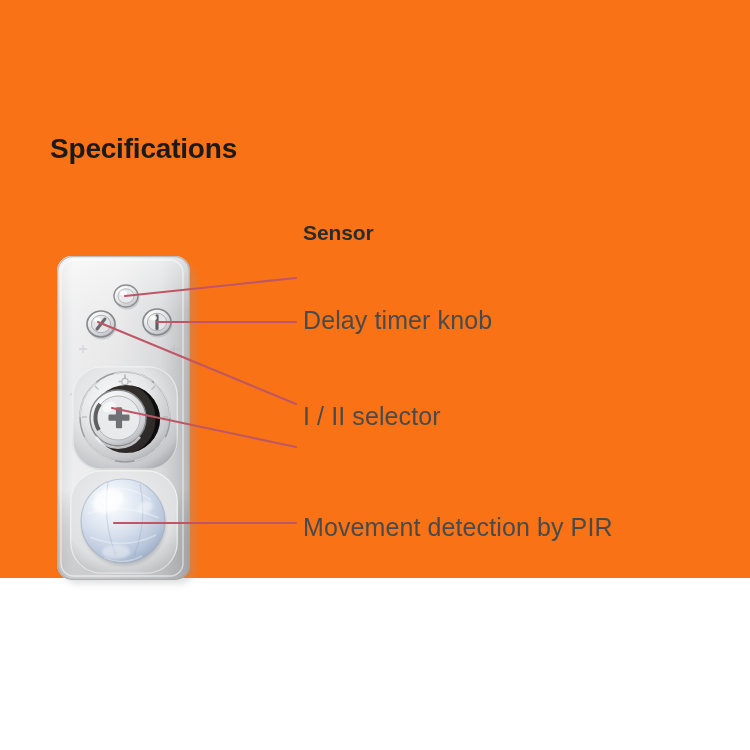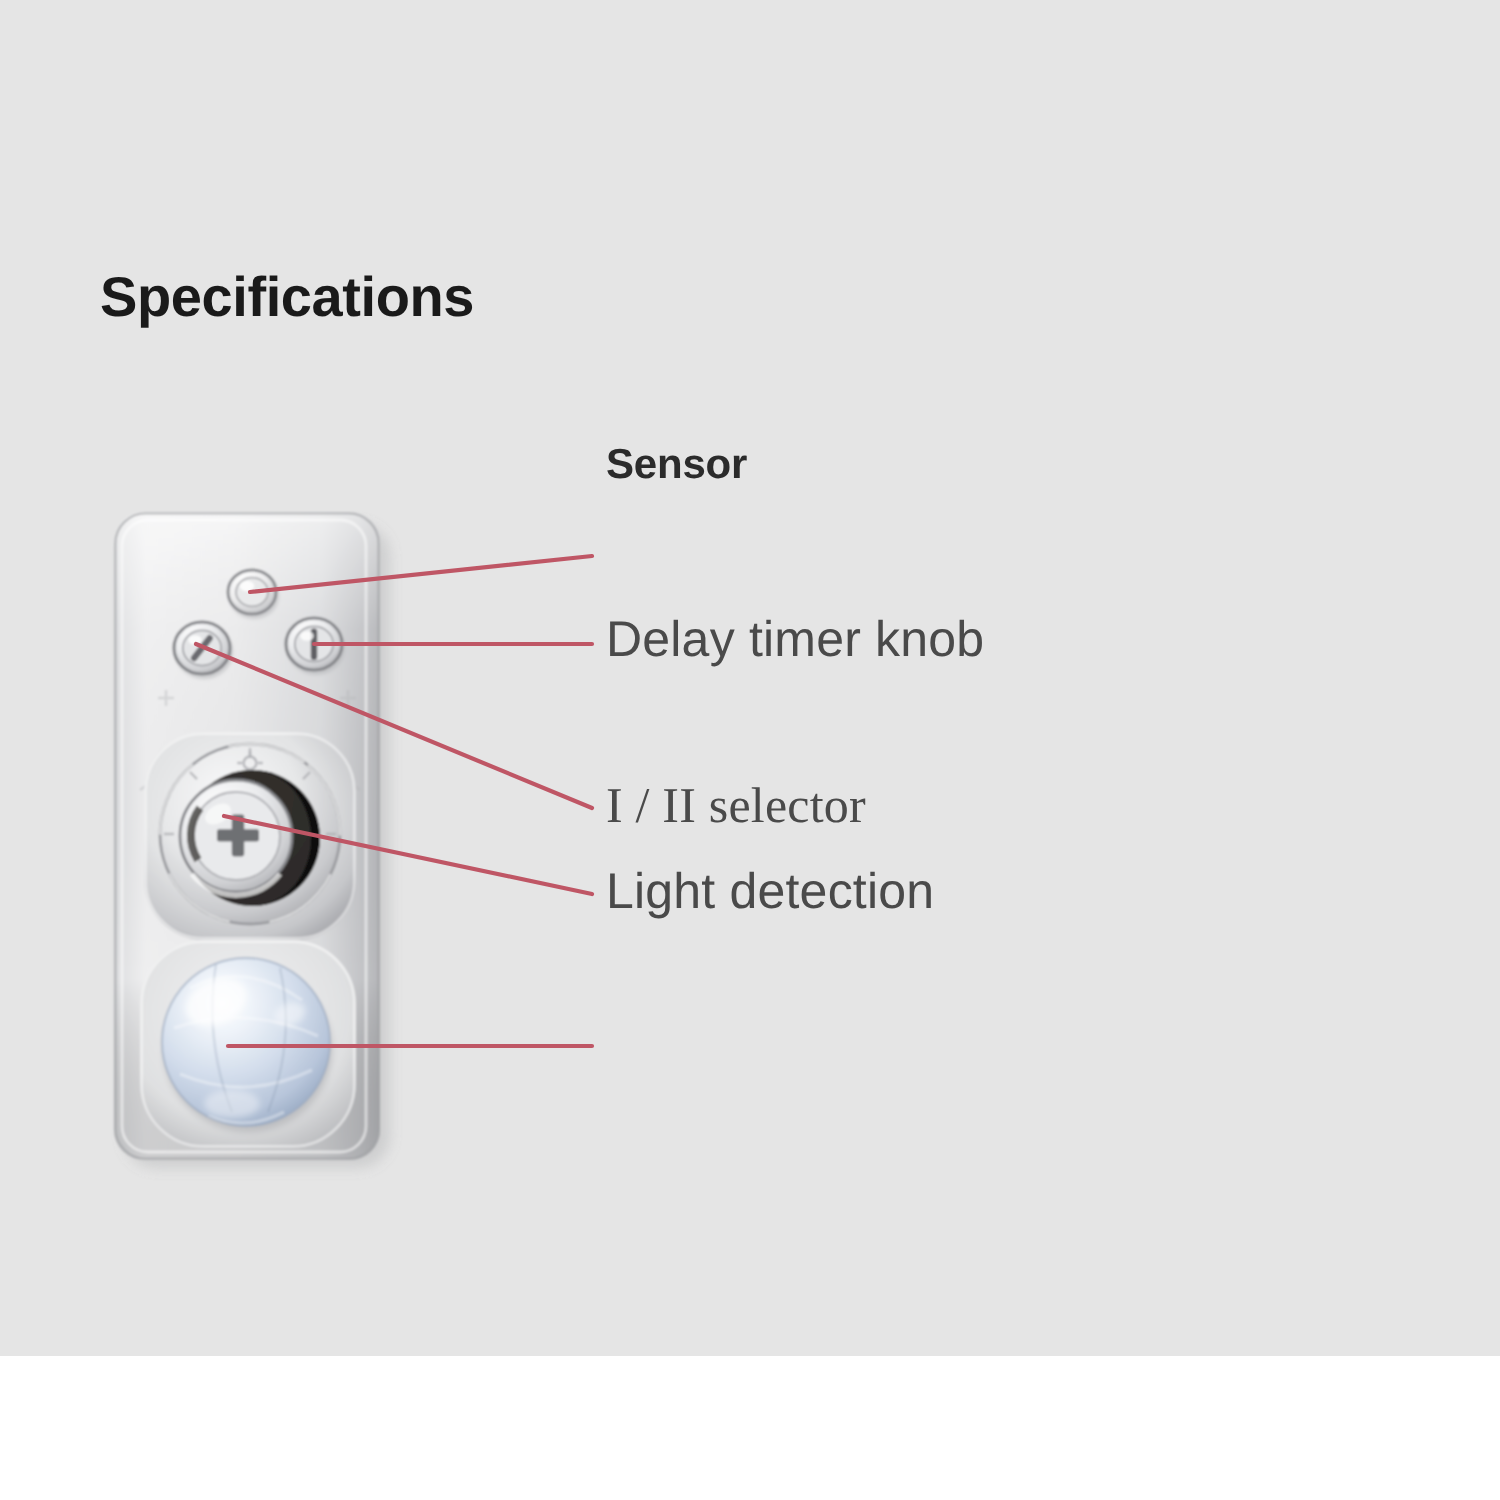--- a/index.html
+++ b/index.html
@@ -14,22 +14,22 @@
     position: relative;
     overflow: hidden;
     font-family: "Liberation Sans", sans-serif;
     -webkit-font-smoothing: antialiased;
   }
 
   #page {
     position: absolute;
     left: 0; top: 0;
     width: 750px;
-    height: 678px;
-    background: #e5e5e5;
+    height: 578px;
+    background: #f97316;
   }
 
   
   #page-title {
     position: absolute;
     left: 50px;
     top: 134px;
     font-size: 28px;
     font-weight: 700;
     letter-spacing: -0.2px;
@@ -258,18 +258,18 @@
       <line x1="112" y1="408" x2="296" y2="447"></line>
       <line x1="114" y1="523" x2="296" y2="523"></line>
     </g>
   </svg>
 
   <div class="callout heading" style="left:303px; top:222px;">Sensor</div>
 
 
   <div class="callout" style="left:303px; top:308px;">Delay timer knob</div>
 
-  <div class="callout" style="left:303px; top:391px;font-family:Liberation Serif, serif;">I / II selector</div>
-
-  <div class="callout" style="left:303px; top:434px;">Light detection</div>
-
+  <div class="callout" style="left:303px; top:404px;">I / II selector</div>
+
+
+  <div class="callout" style="left:303px; top:515px;">Movement detection by PIR</div>
 
 </div>
 
 </body></html>

